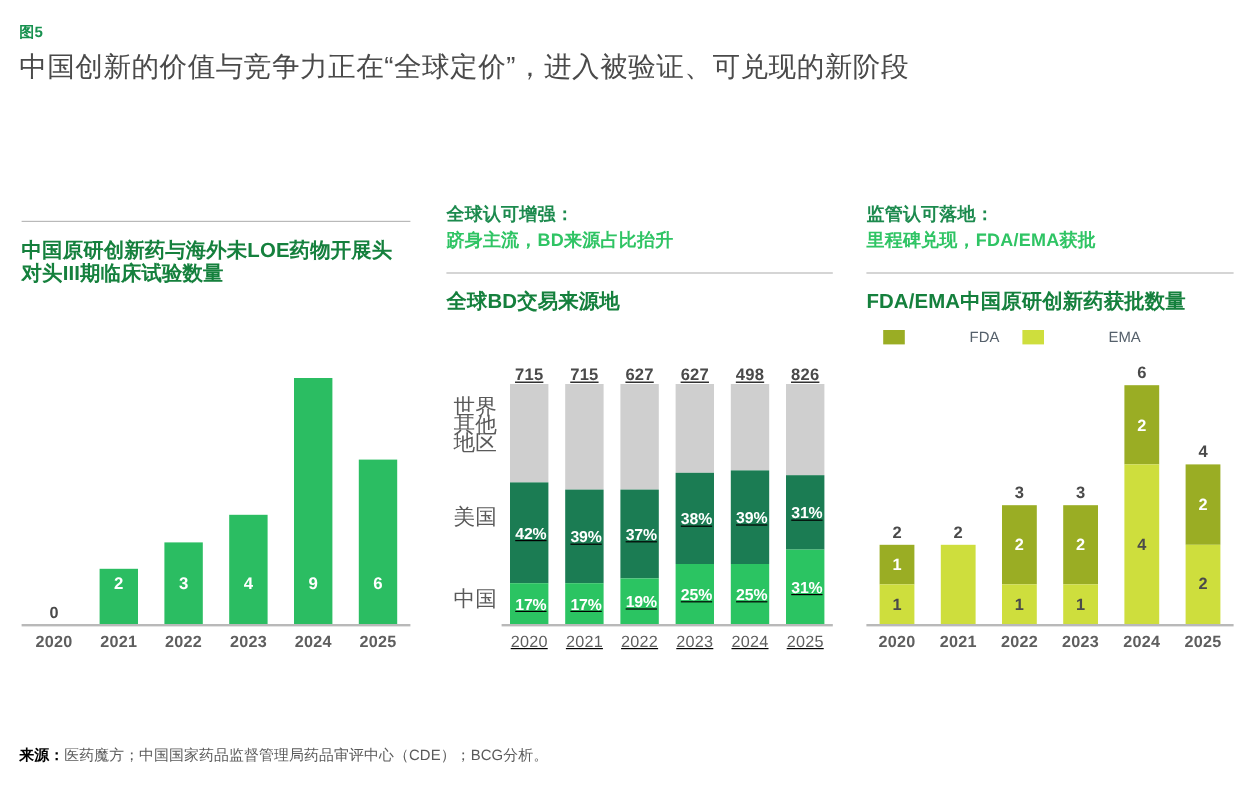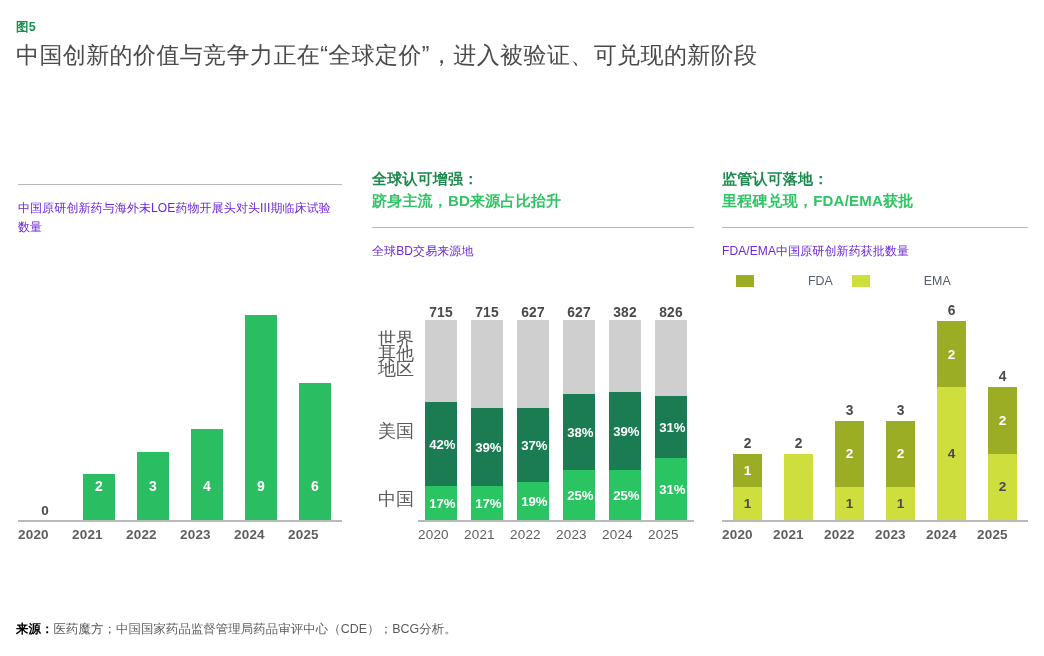--- a/index.html
+++ b/index.html
@@ -37,32 +37,32 @@
     font-size: 15px; font-weight: 700; line-height: 21.5px;
     letter-spacing: .2px;
   }
   .kicker .l1 { color: #1c8a4e; display: block; }
   .kicker .l2 { color: #2fc464; display: block; }
 
   .rule {
     margin-top: 16px; height: 1px; background: #b9b9b9; width: 100%;
   }
   .subcap {
-    margin-top: 14px; font-size: 12px; line-height: 19px;
-    color: #6d28d9; letter-spacing: .1px;
+    margin-top: 14px; font-size: 17px; line-height: 19px;
+    color: #15803d; letter-spacing: .1px; font-weight: bold;
   }
 
   
   .chart { position: absolute; left: 0; right: 0; bottom: 10px; }
 
   .plot { position: relative; display: flex; align-items: flex-end; }
   .axis-line { height: 2px; background: #b9b9b9; }
   .xlabels { display: flex; }
   .xlabels span {
-    flex: 1 1 0; 
+    flex: 1 1 0; text-align: center;
     font-size: 13.5px; font-weight: 400; color: #5e5e5e;
     letter-spacing: .2px;
   }
 
   
   .c1 { left: 18px; right: 16px; bottom: 58px; }
   .c1 .plot { height: 228px; }
   .c1 .col { flex: 1 1 0; height: 100%; display: flex; flex-direction: column;
              justify-content: flex-end; align-items: center; position: relative; }
   .c1 .bar { width: 58%; background: #2bbd62; position: relative;
@@ -71,21 +71,21 @@
     color: #ffffff; font-size: 14px; font-weight: 700; padding-bottom: 26px;
   }
   .c1 .zerolab {
     font-size: 13.5px; font-weight: 700; color: #4a4a4a; padding-bottom: 2px;
   }
   .c1 .axis-line { margin-top: 0; }
   .c1 .xlabels { margin-top: 5px; }
   .c1 .xlabels span { font-weight: 700; color: #5e5e5e; font-size: 13.5px; }
 
   
-  .c2 { left: 14px; right: 14px; bottom: 58px; }
+  .c2 { left: 14px; right: 14px; bottom: 58px; text-decoration: underline; }
   .c2 .totals { display: flex; margin-left: 46px; }
   .c2 .totals span {
     flex: 1 1 0; text-align: center; font-size: 13.8px; font-weight: 700;
     color: #4a4a4a; letter-spacing: .2px;
   }
   .c2 .row { display: flex; }
   .c2 .ylabels {
     width: 46px; position: relative; height: 200px;
     font-size: 18px; color: #5a5a5a; line-height: 15px;
   }
@@ -202,21 +202,21 @@
       </div>
       <div class="rule"></div>
       <div class="subcap">全球BD交易来源地</div>
 
       <div class="chart c2">
         <div class="totals">
             <span>715</span>
             <span>715</span>
             <span>627</span>
             <span>627</span>
-            <span>382</span>
+            <span>498</span>
             <span>826</span>
           </div>
         <div class="row">
           <div class="ylabels">
               <div style="top: 12px;">世界其他<br>地区</div>
               <div style="top: 104px;">美国</div>
               <div style="top: 172px;">中国</div>
             </div>
           <div class="stackwrap">
               <div class="col">

